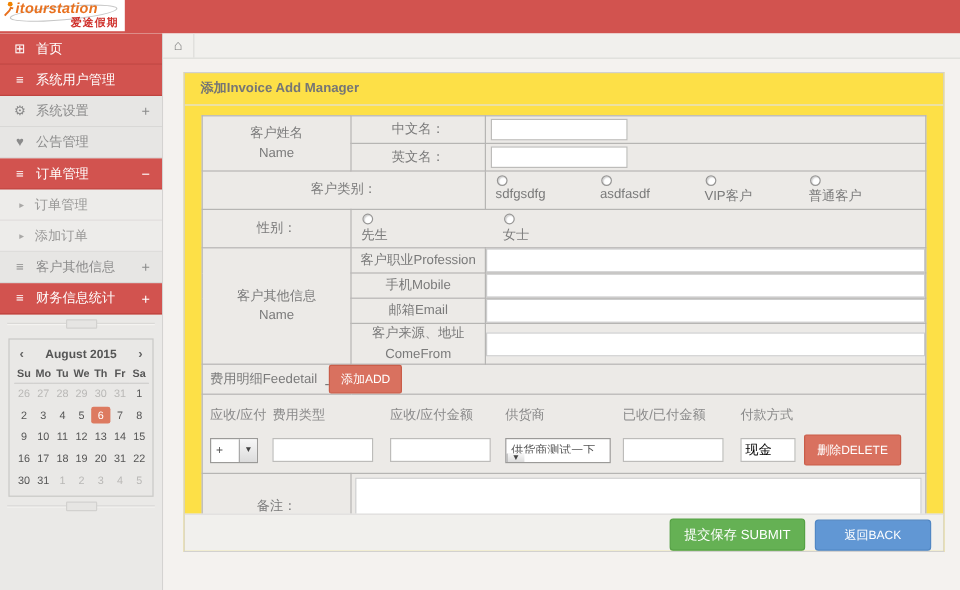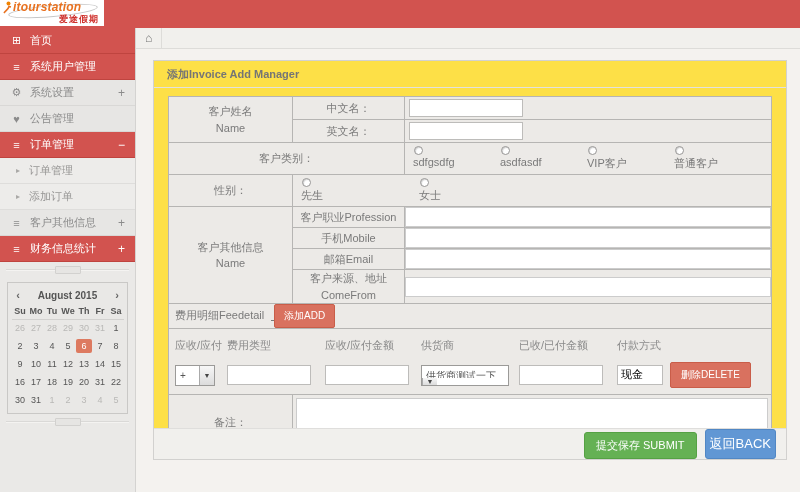--- a/index.html
+++ b/index.html
@@ -94,21 +94,21 @@
   .pay-inp { width:46px; height:20px; margin-right:7px; }
   .btn-del { background:#d9715f; border:1px solid #c95d49; padding:5px 10px; }
 
   .remark-cell { padding:3px !important; vertical-align:top !important; }
   .remark-box { width:100%; height:42px; border:1px solid #ccc; background:#fff; resize:both;
     font-size:11px; font-family:"Liberation Sans","DejaVu Sans",sans-serif; }
 
   .panel-footer { position:absolute; left:0; right:0; bottom:0; height:31px; background:#f1f0ed;
     border-top:1px solid #dfdedc; display:flex; align-items:flex-end; justify-content:flex-end; gap:8px; padding:0 10px; }
   .btn-submit { background:#65b154; border:1px solid #55a144; padding:5px 11px; border-radius:3px; font-size:11px; }
-  .btn-back { background:#6197d4; border:1px solid #5187c4; padding:5px 4px; border-radius:3px; font-size:13px; }
+  .btn-back { background:#6197d4; border:1px solid #5187c4; padding:5px 24px; border-radius:3px; font-size:10px; }
 </style>
 </head>
 <body>
 
 <div class="topbar"></div>
 <div class="logo">
   <span class="logo-swoosh"></span>
   <div class="logo-text">
     <svg class="logo-man" width="10" height="13" viewBox="0 0 10 13">
       <circle cx="5.5" cy="2.5" r="2" fill="#f08300"></circle>

